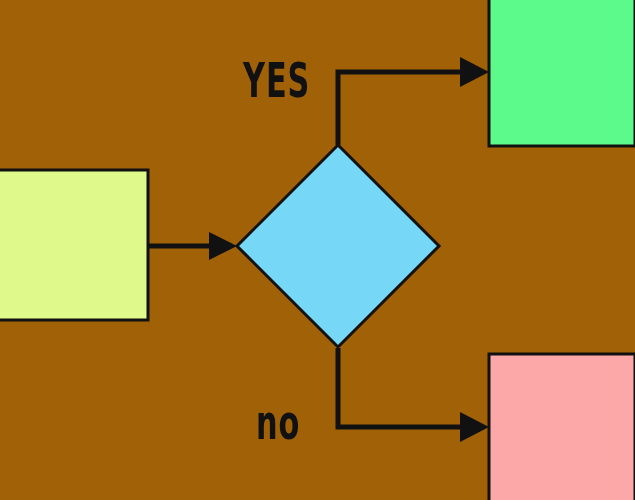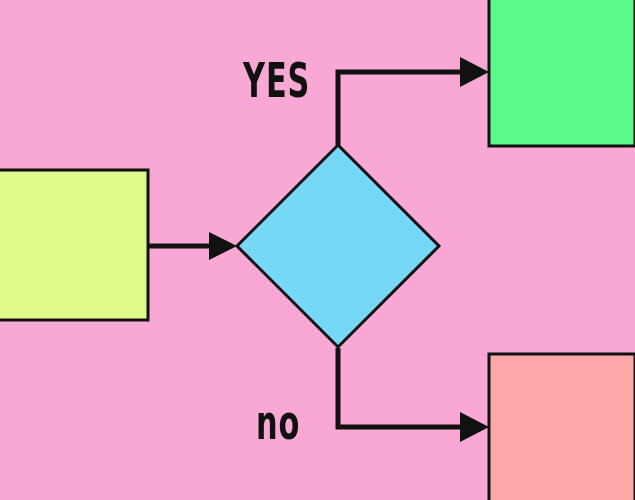--- a/index.html
+++ b/index.html
@@ -7,21 +7,21 @@
     padding: 0;
     background: #ffffff;
   }
   body {
     font-family: "DejaVu Sans", sans-serif;
   }
   #canvas {
     position: relative;
     width: 635px;
     height: 500px;
-    background: #f9a8d4;
+    background: #a16207;
     overflow: hidden;
   }
   #flow-svg {
     position: absolute;
     left: 0;
     top: 0;
     width: 635px;
     height: 500px;
   }
   .node-shape {

